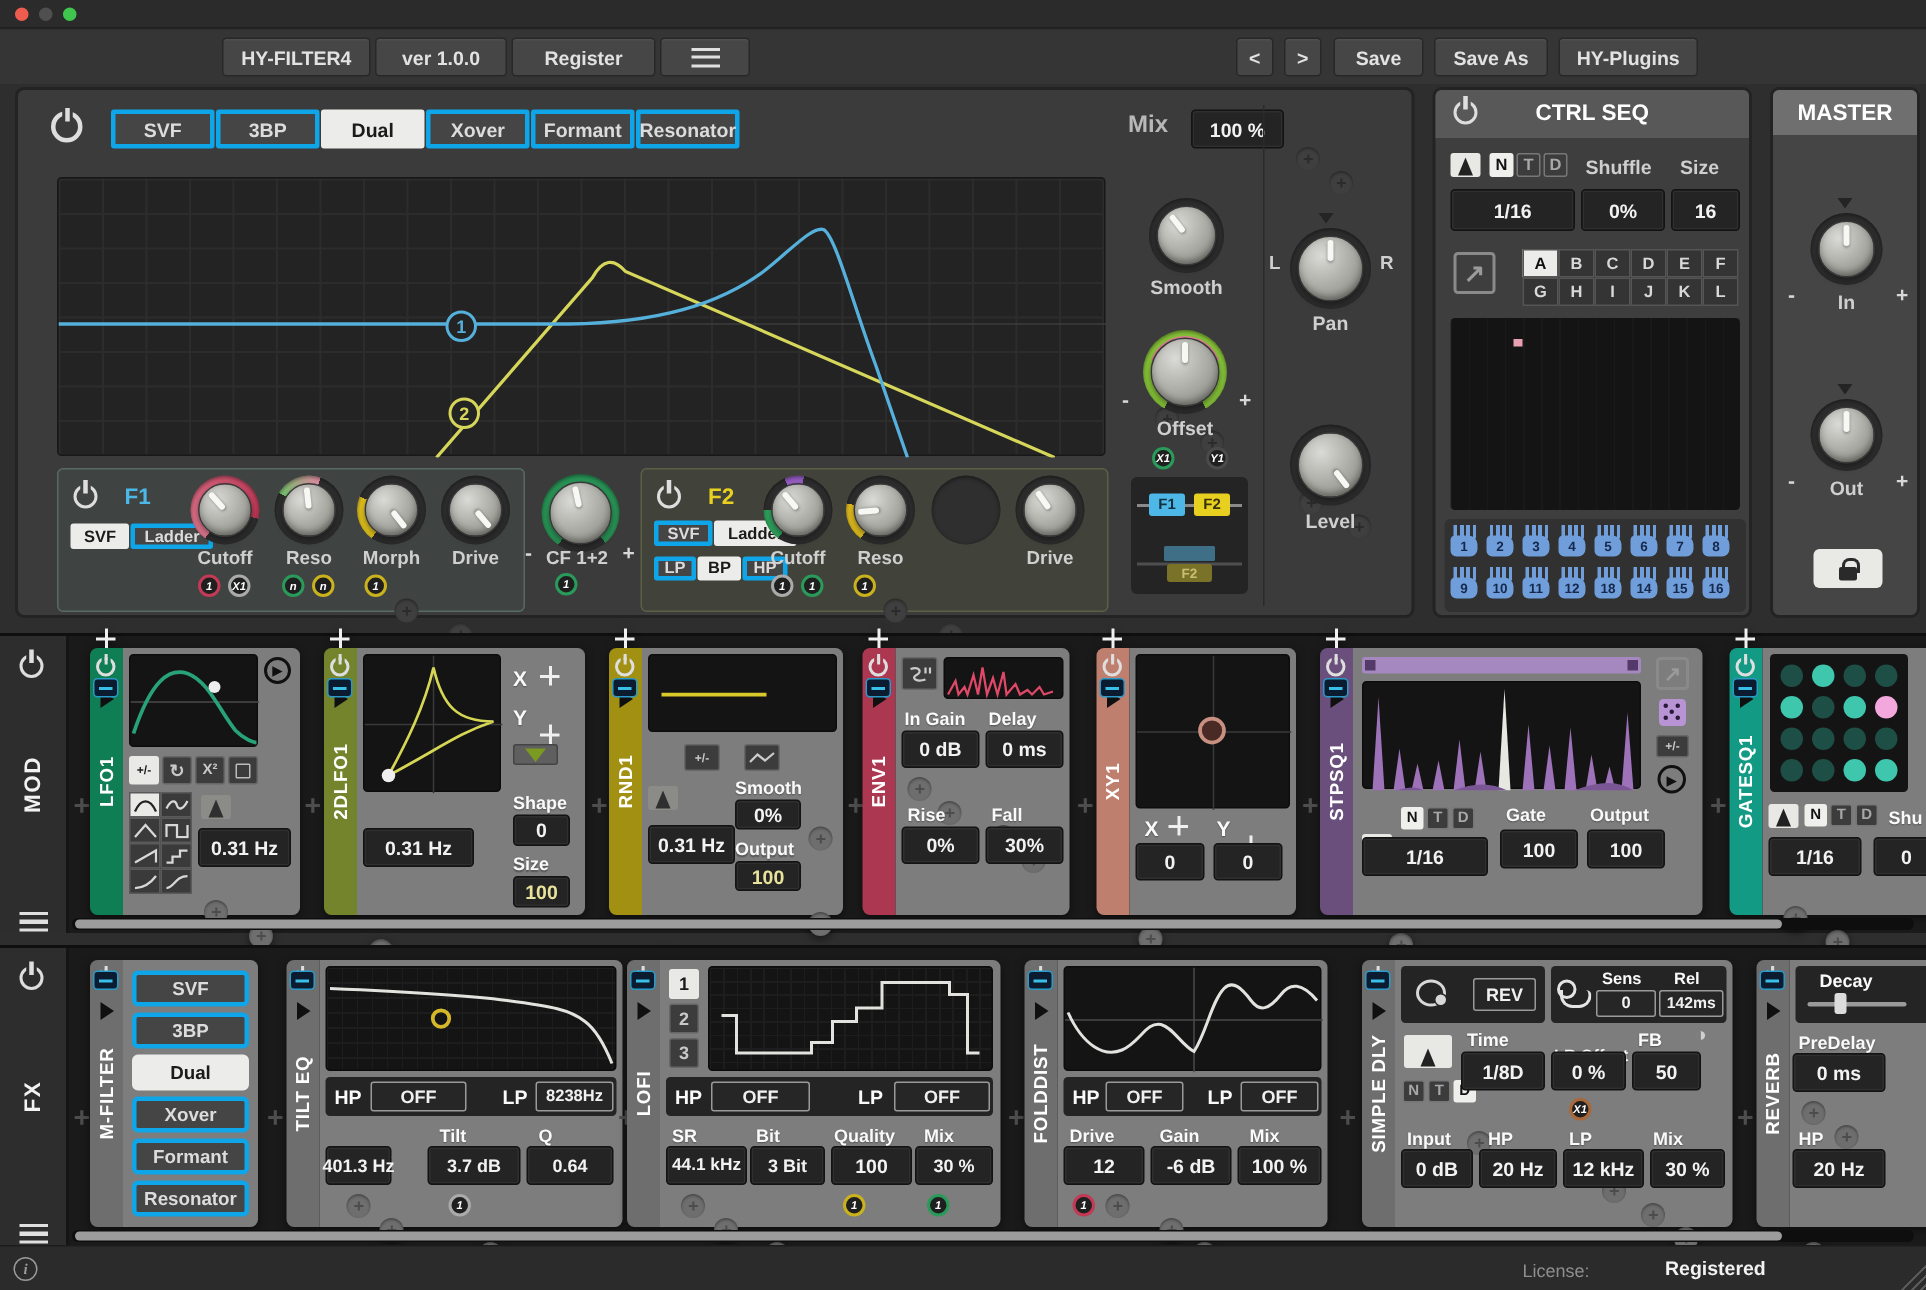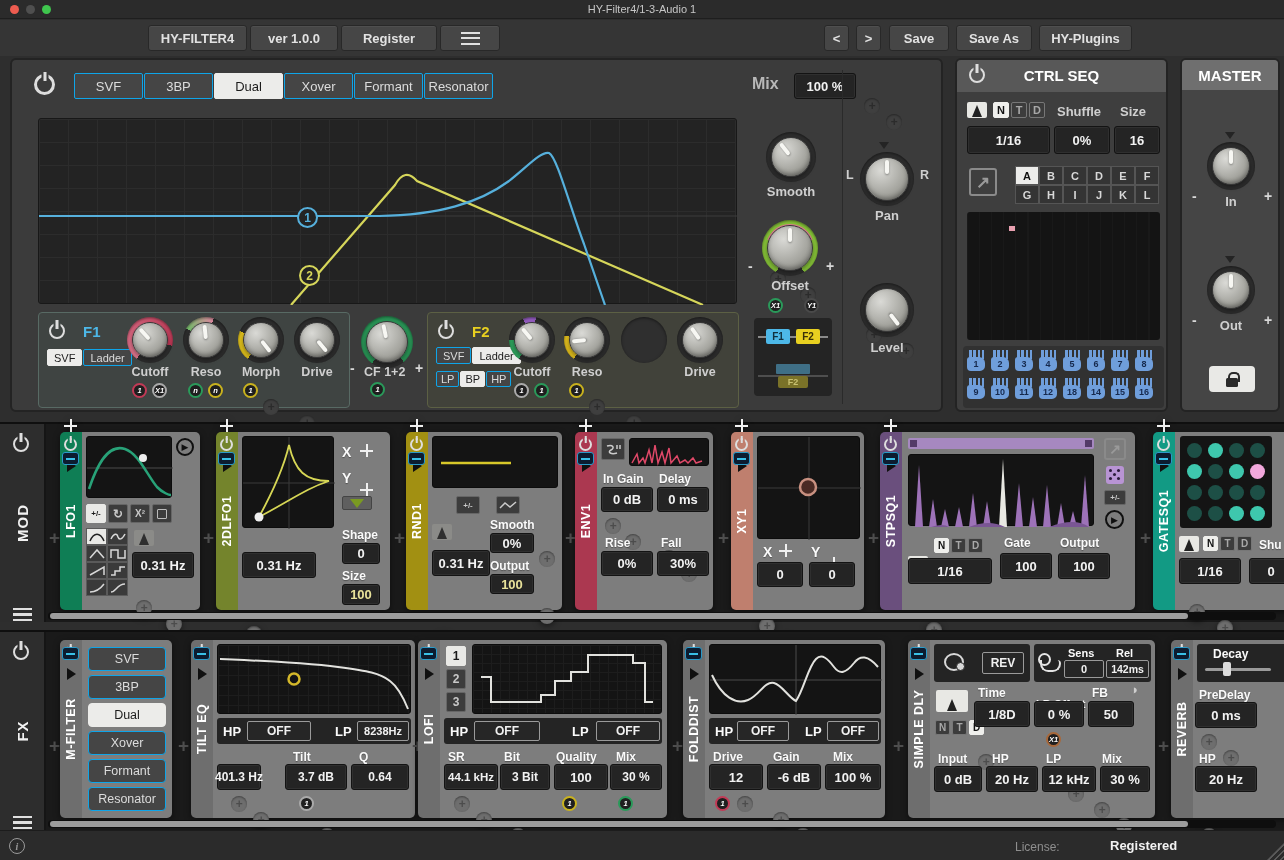--- a/index.html
+++ b/index.html
@@ -17,21 +17,21 @@
 .burger{width:19px;height:13px;border-top:2.5px solid #e0e0e0;border-bottom:2.5px solid #e0e0e0;position:relative}
 .burger::after{content:'';position:absolute;left:0;right:0;top:50%;height:2.5px;margin-top:-1.25px;background:#e0e0e0}
 
 .panel{position:absolute;background:#3b3b3b;border:2px solid #232323;border-radius:6px}
 .pwr{position:relative;width:16px;height:16px;border:2px solid #dedede;border-radius:50%}
 .pwr::after{content:'';position:absolute;left:50%;top:-5px;transform:translateX(-50%);width:3px;height:9px;background:#dedede;box-shadow:-2px 0 0 var(--pbg,#3b3b3b),2px 0 0 var(--pbg,#3b3b3b)}
 .pwr.big{width:21px;height:21px;border-width:3px}
 .pwr.tiny{width:13px;height:13px;border-width:2px}
 .pwr.tiny::after{top:-4px;width:2.5px;height:7px}
 .tabs{display:flex;gap:1px}
-.tab{height:26px;background:#454545;border:1px solid #0ea5e9;color:#dcdcdc;font-weight:normal;font-size:13px;display:flex;align-items:center;justify-content:center;border-radius:2px}
+.tab{height:26px;background:#454545;border:3px solid #0ea5e9;color:#dcdcdc;font-weight:bold;font-size:13px;display:flex;align-items:center;justify-content:center;border-radius:2px}
 .tab.sel{background:#ececea;color:#1b1b1b;border-color:#ececea}
 .vbox{background:#242424;border:1px solid #131313;border-radius:3px;color:#f2f2f2;font-weight:bold;font-size:13px;display:flex;align-items:center;justify-content:center;box-shadow:inset 0 0 0 1px rgba(255,255,255,.05);white-space:nowrap}
 .offbox{background:#262626;border:1px solid #9a9a9a;border-radius:2px;color:#f0f0f0;font-weight:bold;font-size:12px;display:flex;align-items:center;justify-content:center}
 .dot{width:16px;height:16px;border-radius:50%;background:#3f3f3f;box-shadow:inset 0 1px 2px rgba(0,0,0,.4);position:relative}
 .dot::after{content:'+';position:absolute;left:0;top:0;width:100%;height:100%;display:flex;align-items:center;justify-content:center;color:#2b2b2b;font-weight:bold;font-size:12px}
 .mbody .dot{background:#6e6e6e}.mbody .dot::after{color:#4c4c4c}
 .bdg{width:15px;height:15px;border-radius:50%;background:#1f1f1f;border:2px solid #888;color:#fff;font-size:7.5px;font-weight:bold;display:flex;align-items:center;justify-content:center}
 .bdg-red{border-color:#c23a56}.bdg-yel{border-color:#c9b21e}.bdg-grn{border-color:#2a9a5a}.bdg-gray{border-color:#aaa}.bdg-brown{border-color:#a8683a}.bdg-dark{border-color:#4a4a4a}
 .knob{border-radius:50%}
 .ring{position:absolute;inset:0;border-radius:50%;background:var(--arc,#2f2f2f);box-shadow:inset 0 1px 3px rgba(0,0,0,.5)}
@@ -105,21 +105,20 @@
 </style>
 </head>
 <body>
 
 <div class="app">
 
   <div class="titlebar">
     <i class="tl" style="left:10px;background:#ee5c50"></i>
     <i class="tl" style="left:26px;background:#4f4f4f"></i>
     <i class="tl" style="left:42px;background:#3fc64e"></i>
-    <span class="wtitle">HY-Filter4/1-3-Audio 1</span>
   </div>
 
   <div class="toolbar">
     <div class="tbtn" style="left:148px;width:99px">HY-FILTER4</div>
     <div class="tbtn" style="left:250px;width:88px">ver 1.0.0</div>
     <div class="tbtn" style="left:341px;width:96px">Register</div>
     <div class="tbtn" style="left:440px;width:60px">
         <i class="burger"></i>
       </div>
     <div class="tbtn" style="left:824px;width:25px">&lt;</div>

